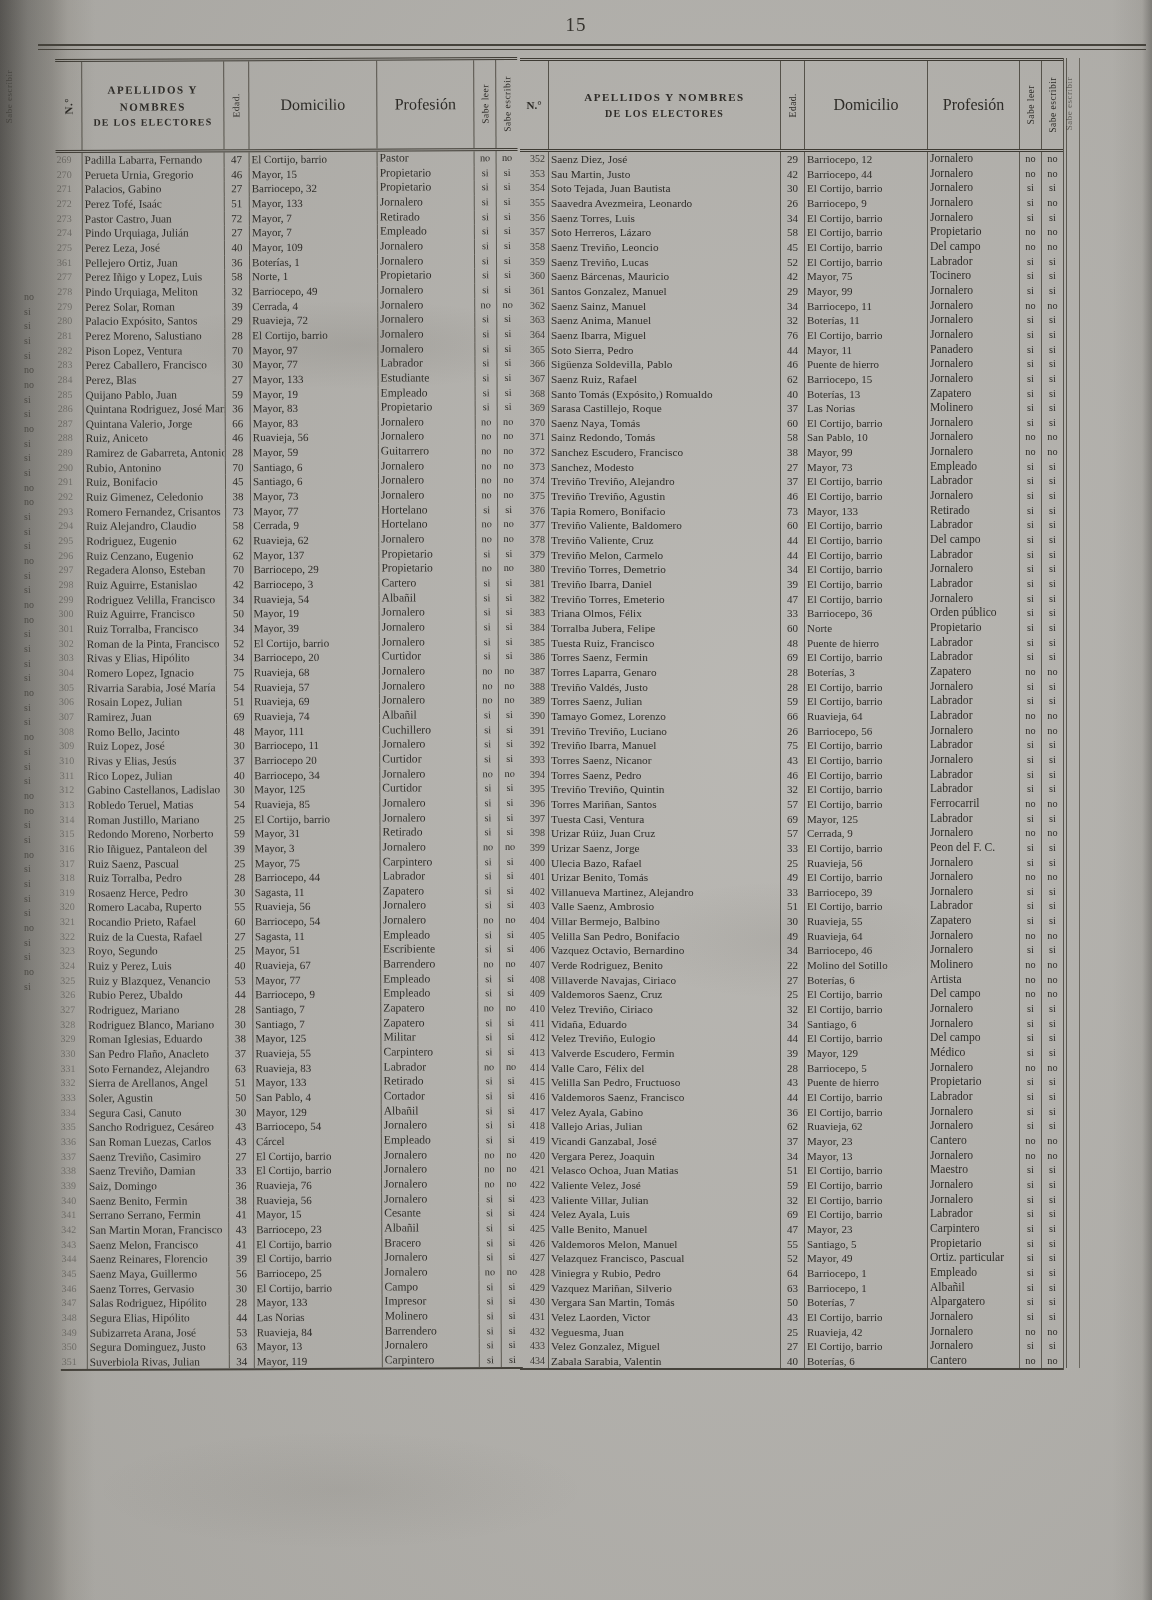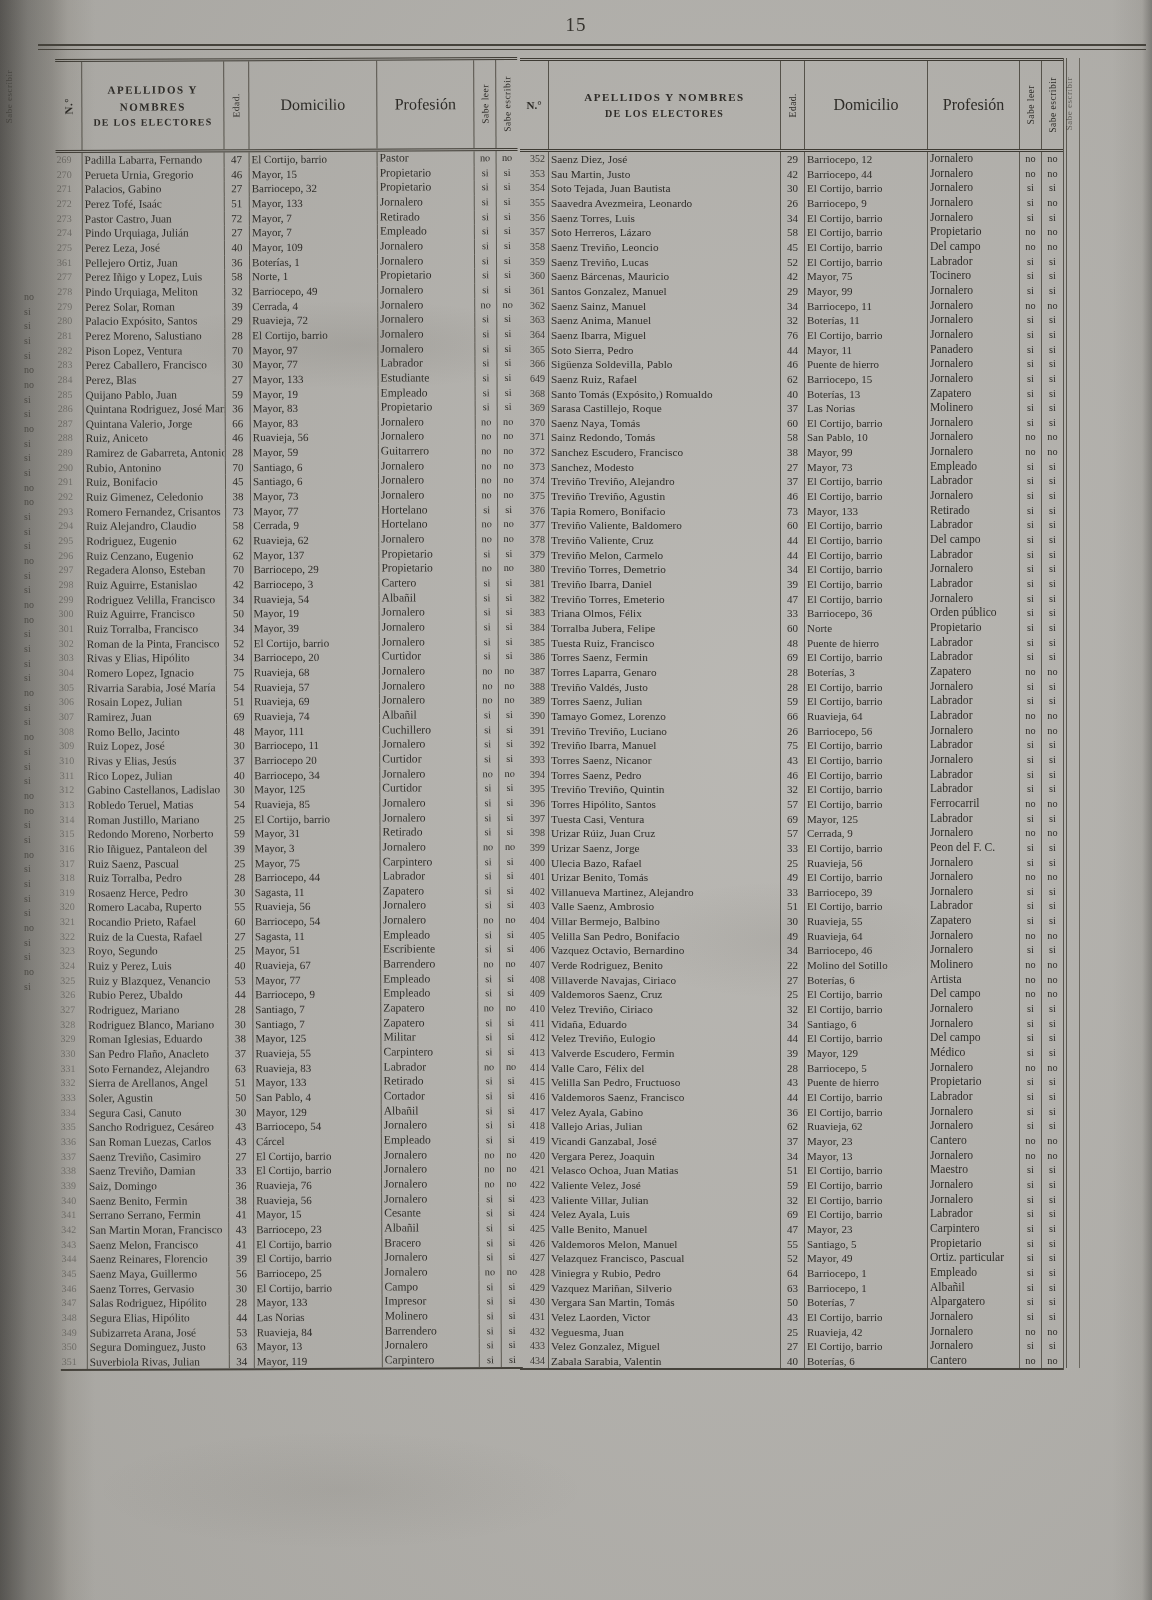--- a/index.html
+++ b/index.html
@@ -1044,21 +1044,21 @@
           <div class="row">
             <div class="cell c-n">366</div>
             <div class="cell c-name">Sigüenza Soldevilla, Pablo</div>
             <div class="cell c-age">46</div>
             <div class="cell c-dom">Puente de hierro</div>
             <div class="cell c-prof">Jornalero</div>
             <div class="cell c-leer">si</div>
             <div class="cell c-escr">si</div>
           </div>
           <div class="row">
-            <div class="cell c-n">649</div>
+            <div class="cell c-n">367</div>
             <div class="cell c-name">Saenz Ruiz, Rafael</div>
             <div class="cell c-age">62</div>
             <div class="cell c-dom">Barriocepo, 15</div>
             <div class="cell c-prof">Jornalero</div>
             <div class="cell c-leer">si</div>
             <div class="cell c-escr">si</div>
           </div>
           <div class="row">
             <div class="cell c-n">368</div>
             <div class="cell c-name">Santo Tomás (Expósito,) Romualdo</div>
@@ -1306,21 +1306,21 @@
             <div class="cell c-n">395</div>
             <div class="cell c-name">Treviño Treviño, Quintin</div>
             <div class="cell c-age">32</div>
             <div class="cell c-dom">El Cortijo, barrio</div>
             <div class="cell c-prof">Labrador</div>
             <div class="cell c-leer">si</div>
             <div class="cell c-escr">si</div>
           </div>
           <div class="row">
             <div class="cell c-n">396</div>
-            <div class="cell c-name">Torres Hipólito, Santos</div>
+            <div class="cell c-name">Torres Mariñan, Santos</div>
             <div class="cell c-age">57</div>
             <div class="cell c-dom">El Cortijo, barrio</div>
             <div class="cell c-prof">Ferrocarril</div>
             <div class="cell c-leer">no</div>
             <div class="cell c-escr">no</div>
           </div>
           <div class="row">
             <div class="cell c-n">397</div>
             <div class="cell c-name">Tuesta Casi, Ventura</div>
             <div class="cell c-age">69</div>

